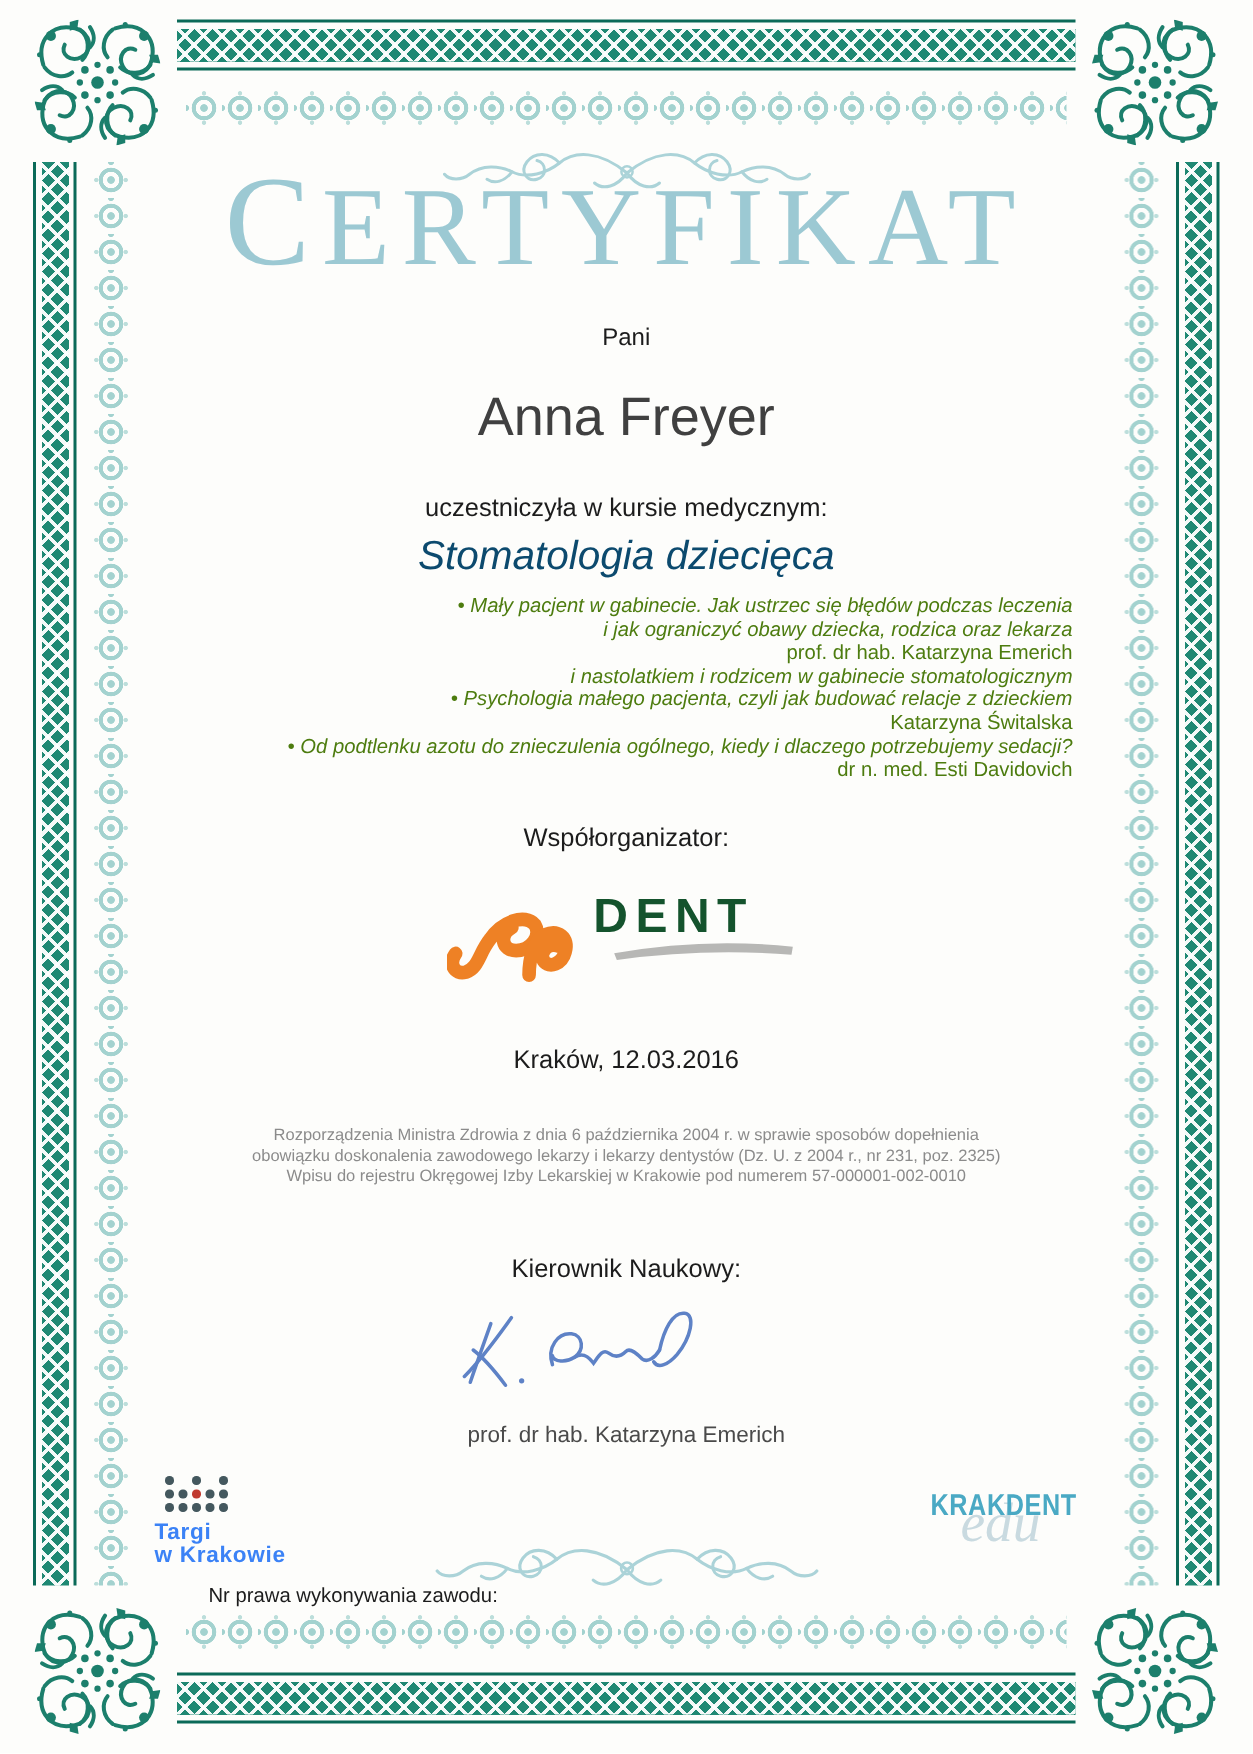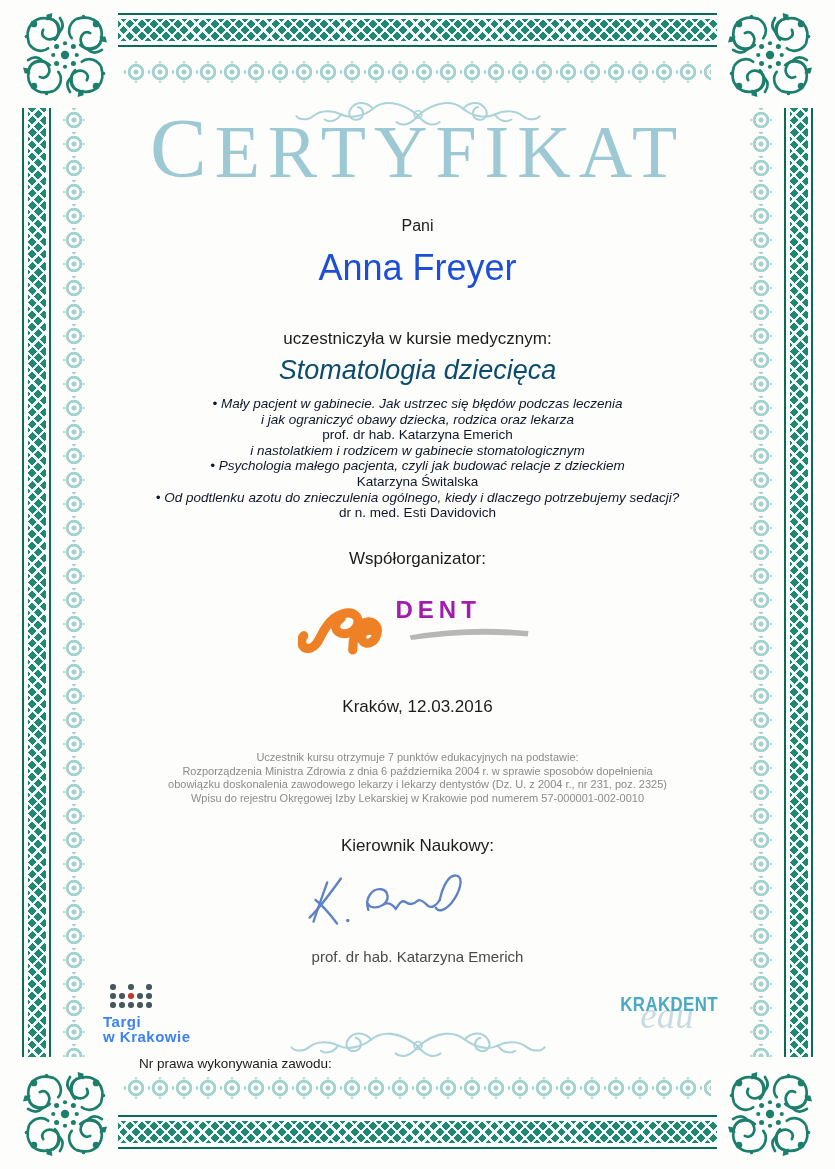--- a/index.html
+++ b/index.html
@@ -76,37 +76,37 @@
   .flourish-bottom{top:1022px;width:260px;height:42px;}
 
   
   .center{position:absolute;left:120px;right:120px;text-align:center;}
   .title{
     top:106px;font-family:"Liberation Serif",serif;font-size:74px;line-height:1;
     letter-spacing:8px;color:#9cc9d3;font-weight:400;
   }
   .title::first-letter{font-size:1.15em;}
   .salutation{top:217px;font-size:16px;}
-  .recipient{top:247px;font-size:36px;color:#1d4ed8;}
+  .recipient{top:257px;font-size:36px;color:#404040;}
   .course-intro{top:329px;font-size:17px;}
   .course-title{top:355px;font-size:27px;font-style:italic;color:#0c4a6e;}
-  .agenda{top:396px;font-size:13.5px;line-height:15.6px;color:#0f172a;}
+  .agenda{top:396px;font-size:13.5px;line-height:15.6px;color:#4d7c0f;text-align:right;}
   .agenda .topic{font-style:italic;}
   .agenda .speaker{font-style:normal;}
   .coorg-label{top:549px;font-size:17px;}
   .venue-date{top:697px;font-size:17px;}
   .credits{top:751px;font-size:11px;line-height:13.5px;color:#8b8b8b;}
   .head-label{top:836px;font-size:17px;}
   .head-name{top:948px;font-size:15px;color:#4a4a4a;}
 
   
   .org-logo{position:absolute;left:0;right:0;top:593px;display:flex;justify-content:center;align-items:flex-start;}
   .en-script{width:96px;height:60px;margin-top:4px;}
   .dent-block{display:flex;flex-direction:column;margin-left:2px;}
-  .dent-word{font-size:24px;font-weight:bold;letter-spacing:5px;color:#a21caf;line-height:34px;}
+  .dent-word{font-size:32px;font-weight:bold;letter-spacing:5px;color:#14532d;line-height:34px;}
   .dent-swoosh{width:138px;height:16px;margin-top:-3px;margin-left:4px;}
 
   
   .signature{position:absolute;left:292px;top:860px;width:225px;height:80px;}
   .signature svg{width:100%;height:100%;display:block;}
 
   
   .targi{position:absolute;left:103px;top:984px;}
   .targi-dots{display:grid;grid-template-columns:repeat(5,5.5px);grid-auto-rows:5.5px;gap:3.5px;margin-left:7px;margin-bottom:6px;}
   .targi-dots i{border-radius:50%;background:#44585e;display:block;}
@@ -239,21 +239,20 @@
       <span class="dent-word">DENT</span>
       <svg class="dent-swoosh" viewBox="0 0 140 18">
         <path d="M3 13 Q70 1 137 8 L136 14 Q70 9 5 18 Z" fill="#b7b7b5"></path>
       </svg>
     </div>
   </div>
 
   <div class="center venue-date">Kraków, 12.03.2016</div>
 
   <div class="center credits">
-    <div>Uczestnik kursu otrzymuje 7 punktów edukacyjnych na podstawie:</div>
     <div>Rozporządzenia Ministra Zdrowia z dnia 6 października 2004 r. w sprawie sposobów dopełnienia</div>
     <div>obowiązku doskonalenia zawodowego lekarzy i lekarzy dentystów (Dz. U. z 2004 r., nr 231, poz. 2325)</div>
     <div>Wpisu do rejestru Okręgowej Izby Lekarskiej w Krakowie pod numerem 57-000001-002-0010</div>
   </div>
 
   <div class="center head-label">Kierownik Naukowy:</div>
 
   <div class="signature">
     <svg viewBox="0 0 230 80">
       <g fill="none" stroke="#5e82c6" stroke-width="2.4" stroke-linecap="round">

